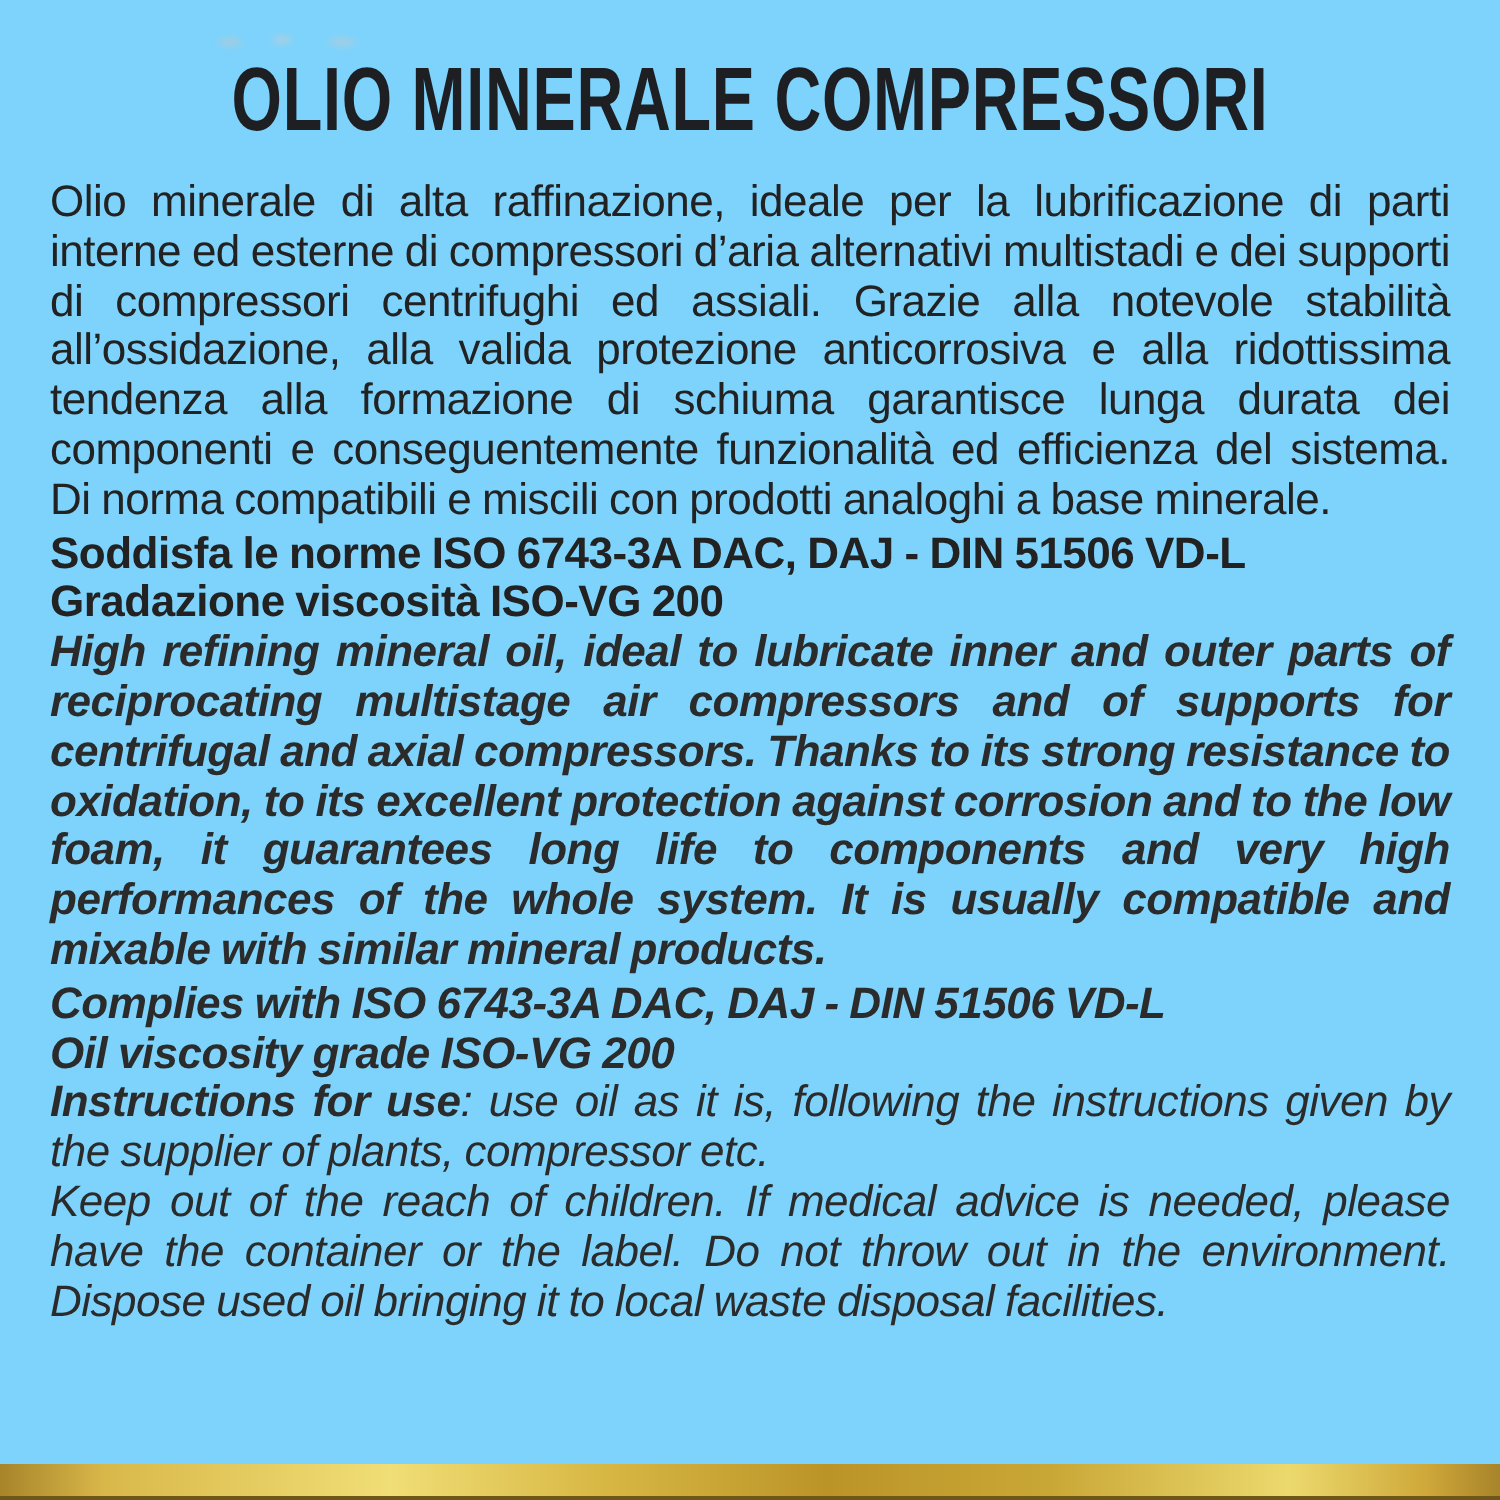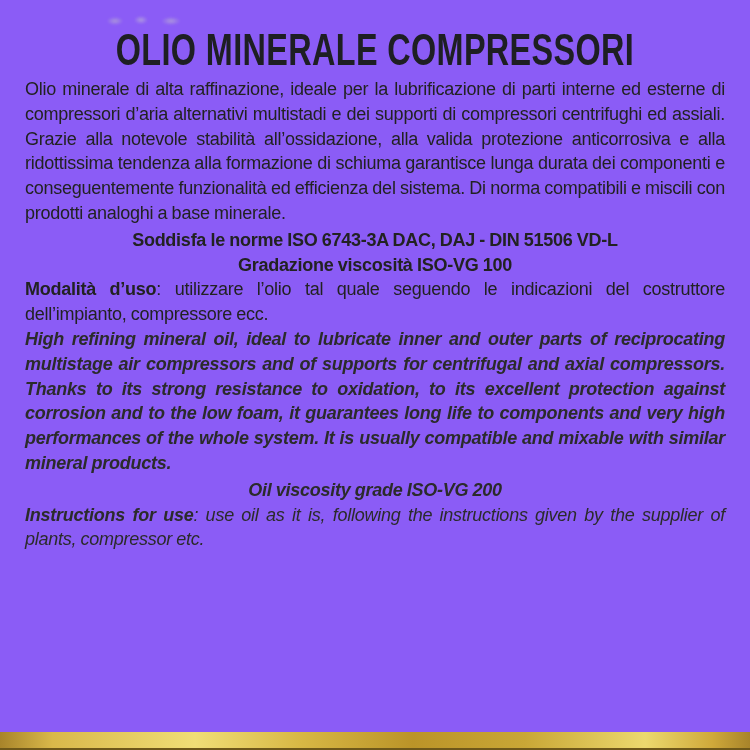--- a/index.html
+++ b/index.html
@@ -11,21 +11,21 @@
     width: 750px;
     height: 750px;
     position: relative;
     overflow: hidden;
     font-family: "Liberation Sans", sans-serif;
     color: #222222;
   }
   .label-sheet {
     position: absolute;
     inset: 0;
-    background: #8b5cf6;
+    background: #7dd3fc;
   }
   .top-smudge {
     position: absolute;
     left: 103px;
     top: 13px;
     width: 85px;
     height: 14px;
     background:
       radial-gradient(ellipse 12px 6px at 12px 8px, #c6c6c6 0%, rgba(198,198,198,0) 70%),
       radial-gradient(ellipse 10px 6px at 38px 7px, #cccccc 0%, rgba(204,204,204,0) 70%),
@@ -39,37 +39,37 @@
     font-size: 45px;
     line-height: 46px;
     font-weight: bold;
     letter-spacing: 0.5px;
     transform: scaleX(0.72);
     transform-origin: 50% 50%;
     color: #1e1f23;
     white-space: nowrap;
   }
   .text-block {
-    margin: 4px 25px;
-    font-size: 18px;
+    margin: 16px 25px;
+    font-size: 22px;
     line-height: 24.8px;
     letter-spacing: -0.25px;
     word-spacing: -0.5px;
   }
   p.par {
     margin: 0;
     text-align: justify;
   }
   .first-par { margin-top: 21px; }
   .standards {
     margin: 2px 0 0 0;
     text-align: center;
     font-weight: bold;
   }
-  .standards div { text-align: center; }
+  .standards div { text-align: left; }
   .lead-bold { font-weight: bold; }
   .en-block {
     font-style: italic;
     color: #2b2b2b;
   }
   .en-gap { margin-top: 12px; font-weight: bold; }
   .gold-bar {
     position: absolute;
     left: 0;
     bottom: 0;
@@ -89,35 +89,36 @@
 
   <h1 class="page-title">OLIO MINERALE COMPRESSORI</h1>
 
   <div class="text-block">
 
     <section>
       <p class="par first-par">Olio minerale di alta raffinazione, ideale per la lubrificazione di parti interne ed esterne di compressori d’aria alternativi multistadi e dei supporti di compressori centrifughi ed assiali. Grazie alla notevole stabilità all’ossidazione, alla valida protezione anticorrosiva e alla ridottissima tendenza alla formazione di schiuma garantisce lunga durata dei componenti e conseguentemente funzionalità ed efficienza del sistema. Di norma compatibili e miscili con prodotti analoghi a base minerale.</p>
 
       <div class="standards">
         <div>Soddisfa le norme ISO 6743-3A DAC, DAJ - DIN 51506 VD-L</div>
-        <div>Gradazione viscosità ISO-VG 100</div>
+        <div>Gradazione viscosità ISO-VG 200</div>
       </div>
 
-      <p class="par"><span class="lead-bold">Modalità d’uso</span><span>: utilizzare l’olio tal quale seguendo le indicazioni del costruttore dell’impianto, compressore ecc.</span></p>
 
     </section>
 
     <section class="en-block">
       <p class="par en-gap">High refining mineral oil, ideal to lubricate inner and outer parts of reciprocating multistage air compressors and of supports for centrifugal and axial compressors. Thanks to its strong resistance to oxidation, to its excellent protection against corrosion and to the low foam, it guarantees long life to components and very high performances of the whole system. It is usually compatible and mixable with similar mineral products.</p>
 
       <div class="standards">
+        <div>Complies with ISO 6743-3A DAC, DAJ - DIN 51506 VD-L</div>
         <div>Oil viscosity grade ISO-VG 200</div>
       </div>
 
       <p class="par"><span class="lead-bold">Instructions for use</span><span>: use oil as it is, following the instructions given by the supplier of plants, compressor etc.</span></p>
 
+      <p class="par">Keep out of the reach of children. If medical advice is needed, please have the container or the label. Do not throw out in the environment. Dispose used oil bringing it to local waste disposal facilities.</p>
     </section>
 
   </div>
 
   <div class="gold-bar" style="background: linear-gradient(90deg, rgb(168, 132, 42) 0%, rgb(217, 184, 74) 7%, rgb(240, 222, 118) 26%, rgb(216, 184, 69) 40%, rgb(187, 148, 40) 55%, rgb(201, 167, 54) 70%, rgb(236, 217, 110) 86%, rgb(207, 169, 58) 95%, rgb(168, 132, 42) 100%); border-bottom-color: rgb(110, 87, 25);"></div>
 
 </div>
 
 </body></html>

